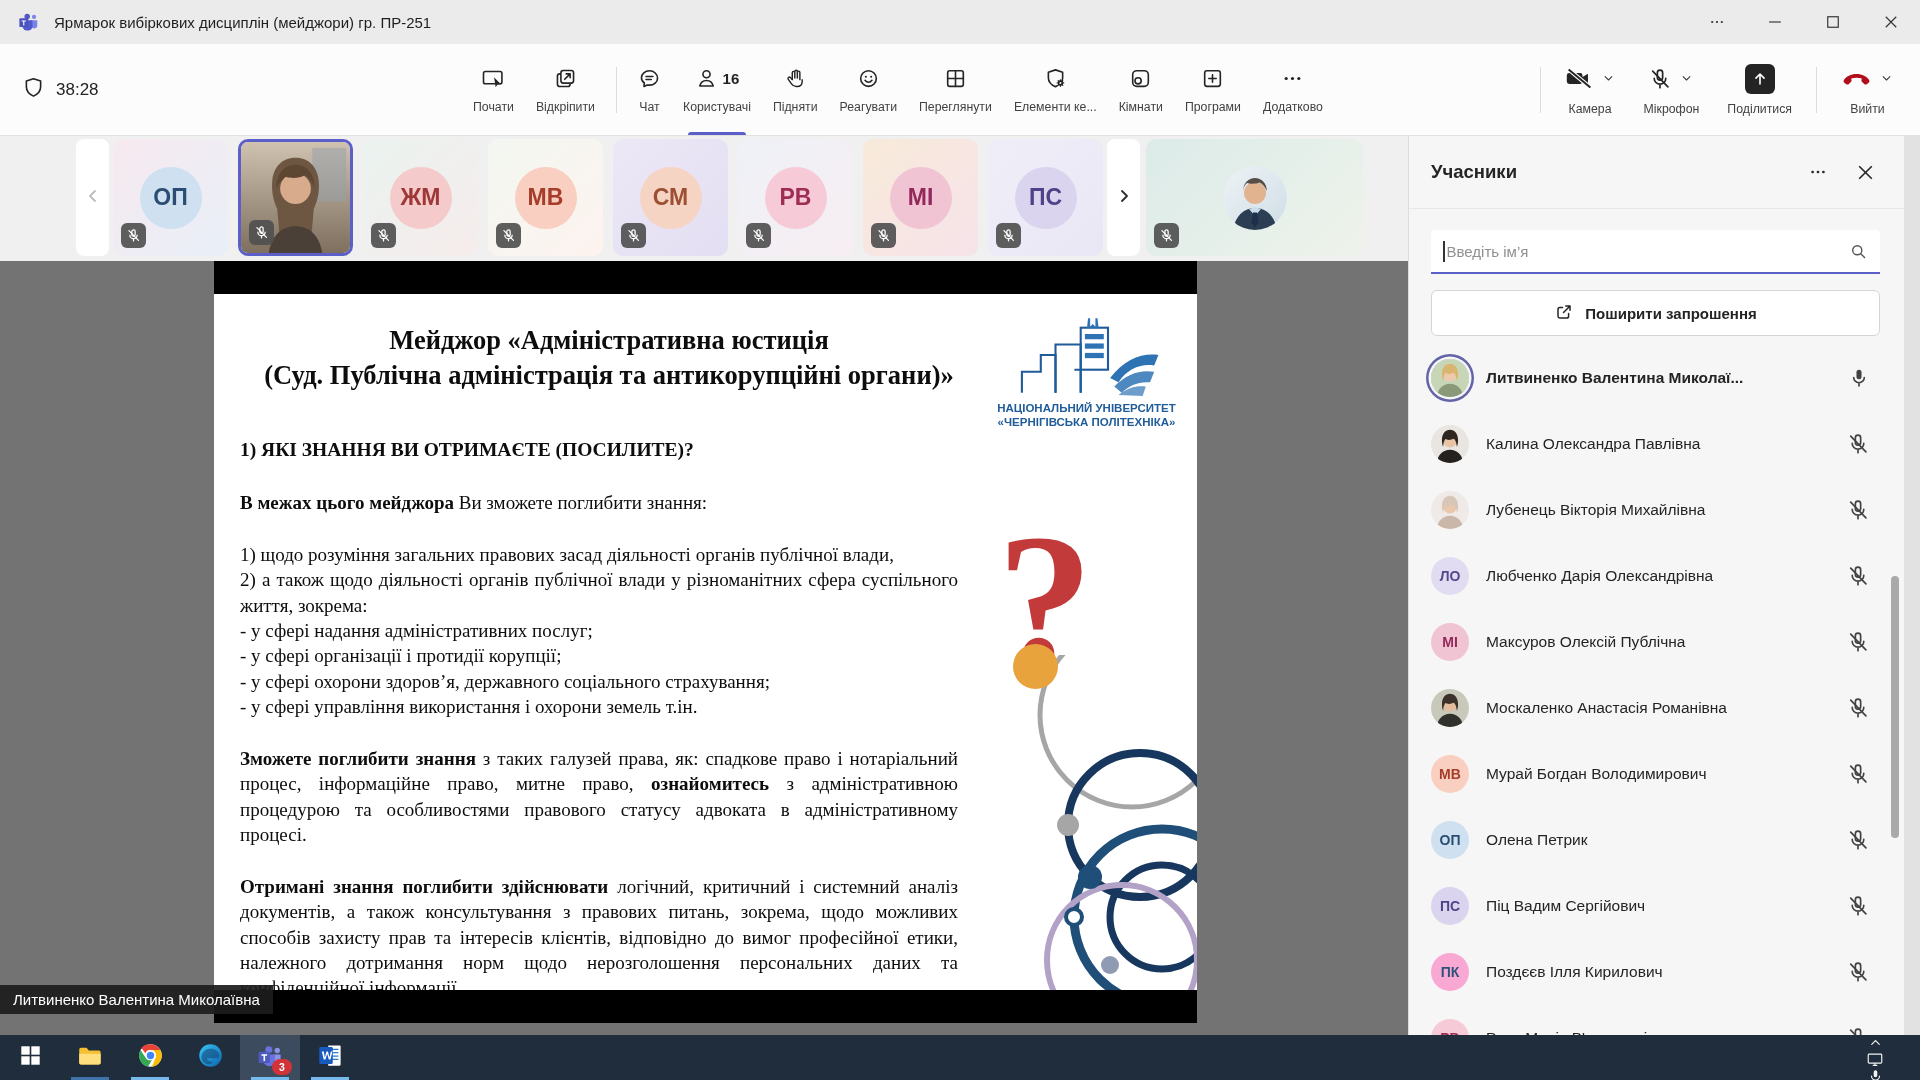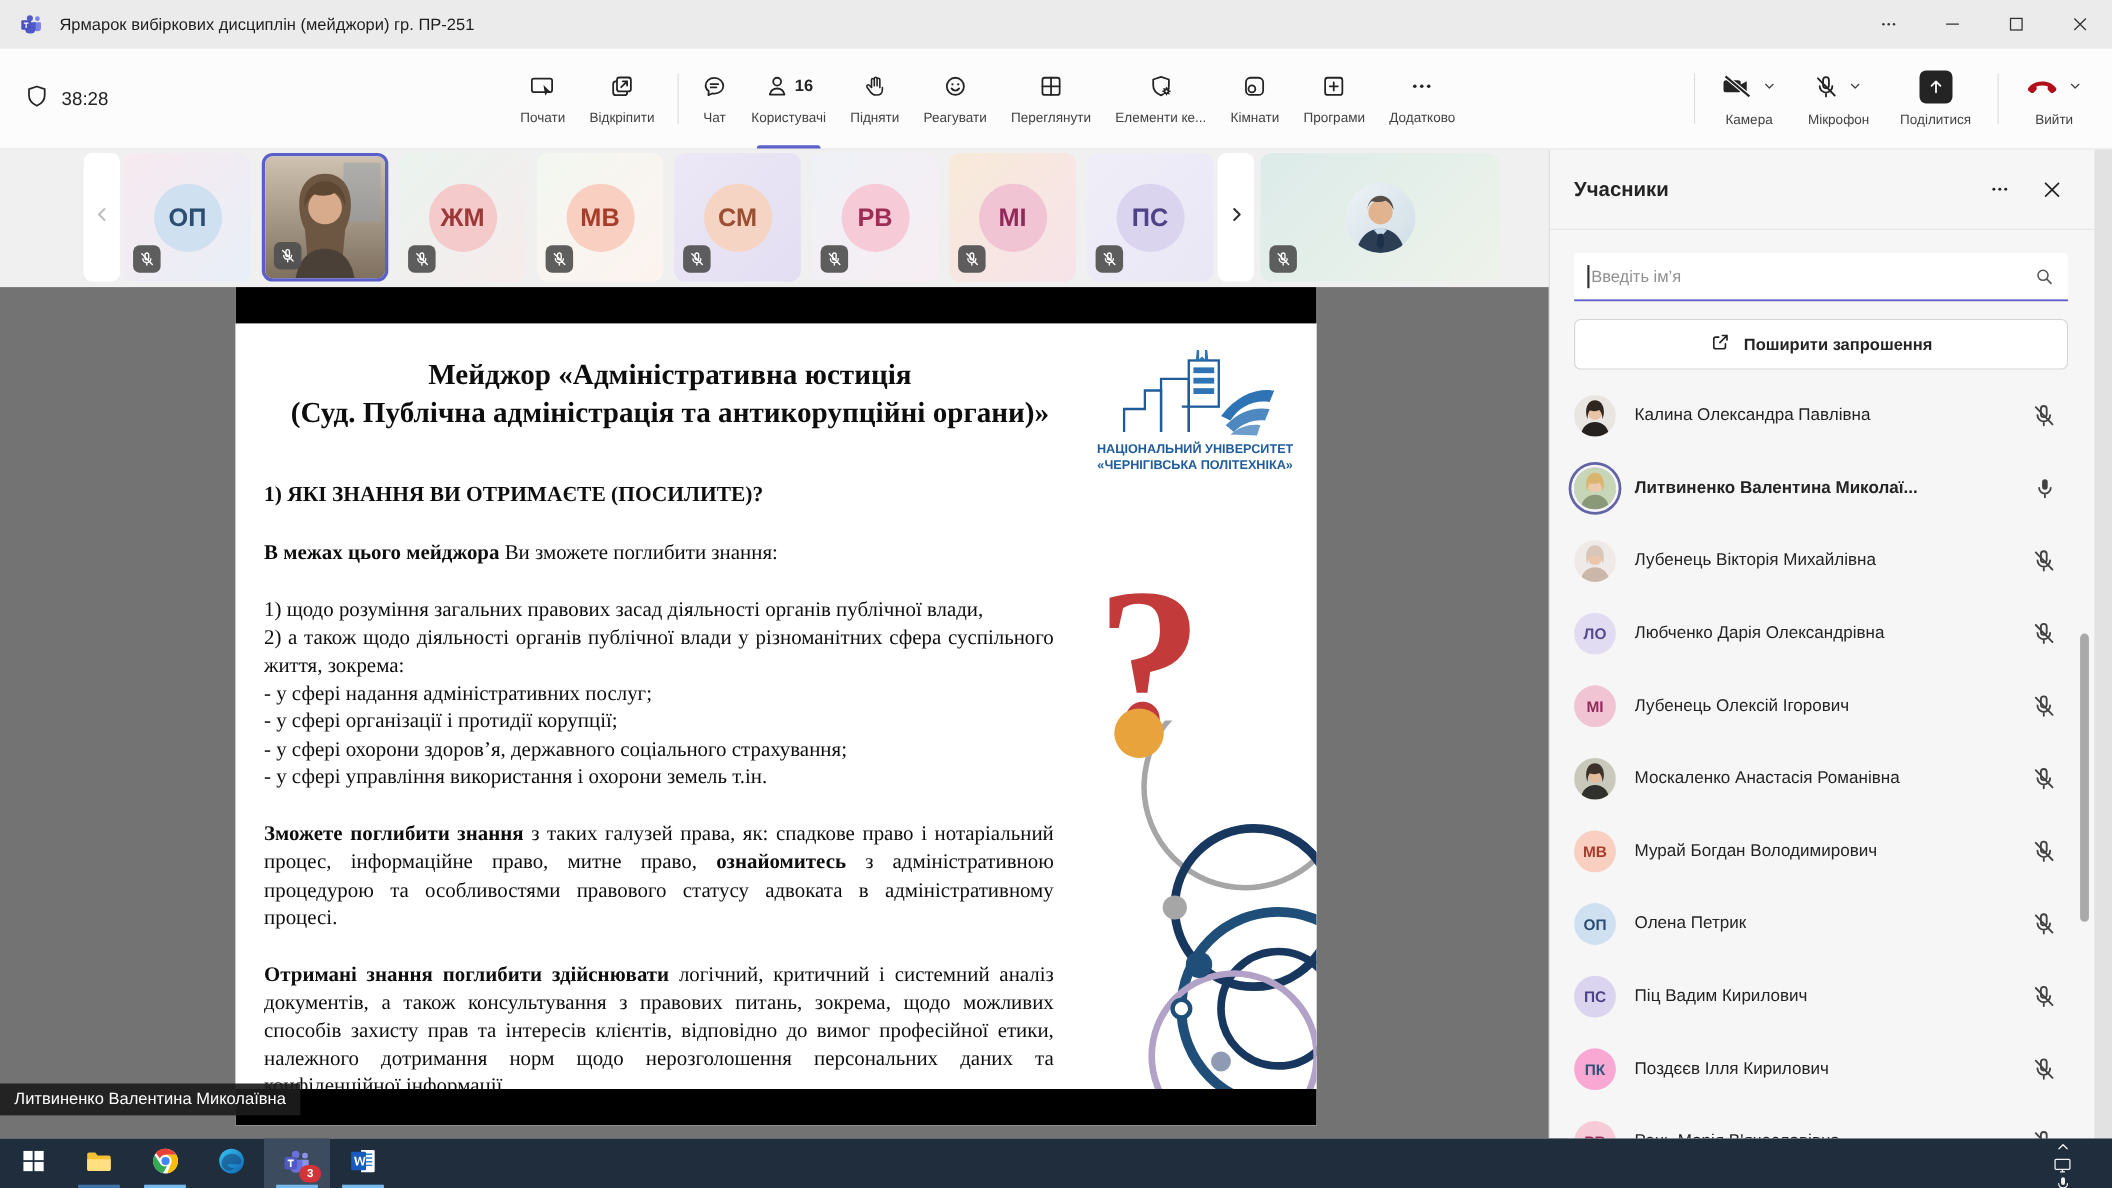--- a/index.html
+++ b/index.html
@@ -561,55 +561,55 @@
     </div>
     <div class="invite">
       <span><svg width="20" height="20" viewBox="0 0 20 20" fill="none" stroke="currentColor" stroke-width="1.5" stroke-linecap="round" stroke-linejoin="round">
             <path d="M8.5 5.5H5.8A1.8 1.8 0 0 0 4 7.3v7A1.8 1.8 0 0 0 5.8 16h7a1.8 1.8 0 0 0 1.8-1.8v-2.7"></path>
             <path d="M9.5 10.5L16 4M11.8 4H16v4.2"></path>
           </svg></span>
       <span>Поширити запрошення</span>
     </div>
     <div class="plist" id="plist">
         <div class="p-row">
+          <div class="p-avatar speaking">
+            <svg viewBox="0 0 40 40" width="38" height="38">
+              <rect width="40" height="40" fill="#c8d6b8"></rect>
+              <path d="M6 40c1.3-9 6.6-14 14-14s12.7 5 14 14z" fill="#8a9a78"></path>
+              <circle cx="20" cy="16.5" r="7.2" fill="#edc9ad"></circle>
+              <path d="M11.5 16c0-7 3.7-11 8.5-11s8.5 4 8.5 11c0 3-.5 5-1.3 7-.3-4.5-1.7-7.5-3.2-8.5-3 1.5-7 1.5-8.8.3-1.2 1.2-2.2 4-2.4 8.2-.8-2-1.3-4-1.3-7z" fill="#d9b570"></path>
+            </svg>
+          </div>
+          <div class="p-name bold">Литвиненко Валентина Миколаї...</div>
+          <span class="p-mic">
+            <svg width="22" height="22" viewBox="0 0 20 20">
+              <rect x="7.7" y="2.4" width="4.6" height="8.8" rx="2.3" fill="currentColor"></rect>
+              <path d="M5.2 9.5a4.8 4.8 0 0 0 9.6 0M10 14.3v3" fill="none" stroke="currentColor" stroke-width="1.5" stroke-linecap="round"></path>
+            </svg>
+          </span>
+        </div>
+        <div class="p-row">
           <div class="p-avatar">
             <svg viewBox="0 0 40 40" width="38" height="38">
               <rect width="40" height="40" fill="#e9e5e1"></rect>
               <path d="M6 40c1.3-9 6.6-14 14-14s12.7 5 14 14z" fill="#24211f"></path>
               <circle cx="20" cy="16.5" r="7.2" fill="#e8c3a6"></circle>
               <path d="M11.5 16c0-7 3.7-11 8.5-11s8.5 4 8.5 11c0 3-.5 5-1.3 7-.3-4.5-1.7-7.5-3.2-8.5-3 1.5-7 1.5-8.8.3-1.2 1.2-2.2 4-2.4 8.2-.8-2-1.3-4-1.3-7z" fill="#2f2620"></path>
             </svg>
           </div>
           <div class="p-name">Калина Олександра Павлівна</div>
           <span class="p-mic">
             <svg width="24" height="24" viewBox="0 0 20 20" fill="none" stroke="currentColor" stroke-width="1.4" stroke-linecap="round" stroke-linejoin="round">
               <rect x="7.8" y="2.6" width="4.4" height="8.4" rx="2.2"></rect>
               <path d="M5.2 9.5a4.8 4.8 0 0 0 9.6 0M10 14.3v2.9"></path>
               <path d="M3.9 3.5l12.7 13"></path>
             </svg>
           </span>
         </div>
         <div class="p-row">
-          <div class="p-avatar speaking">
-            <svg viewBox="0 0 40 40" width="38" height="38">
-              <rect width="40" height="40" fill="#c8d6b8"></rect>
-              <path d="M6 40c1.3-9 6.6-14 14-14s12.7 5 14 14z" fill="#8a9a78"></path>
-              <circle cx="20" cy="16.5" r="7.2" fill="#edc9ad"></circle>
-              <path d="M11.5 16c0-7 3.7-11 8.5-11s8.5 4 8.5 11c0 3-.5 5-1.3 7-.3-4.5-1.7-7.5-3.2-8.5-3 1.5-7 1.5-8.8.3-1.2 1.2-2.2 4-2.4 8.2-.8-2-1.3-4-1.3-7z" fill="#d9b570"></path>
-            </svg>
-          </div>
-          <div class="p-name bold">Литвиненко Валентина Миколаї...</div>
-          <span class="p-mic">
-            <svg width="22" height="22" viewBox="0 0 20 20">
-              <rect x="7.7" y="2.4" width="4.6" height="8.8" rx="2.3" fill="currentColor"></rect>
-              <path d="M5.2 9.5a4.8 4.8 0 0 0 9.6 0M10 14.3v3" fill="none" stroke="currentColor" stroke-width="1.5" stroke-linecap="round"></path>
-            </svg>
-          </span>
-        </div>
-        <div class="p-row">
           <div class="p-avatar">
             <svg viewBox="0 0 40 40" width="38" height="38">
               <rect width="40" height="40" fill="#efe9e7"></rect>
               <path d="M6 40c1.3-9 6.6-14 14-14s12.7 5 14 14z" fill="#cbb7a9"></path>
               <circle cx="20" cy="16.5" r="7.2" fill="#e9c6ac"></circle>
               <path d="M11.5 16c0-7 3.7-11 8.5-11s8.5 4 8.5 11c0 3-.5 5-1.3 7-.3-4.5-1.7-7.5-3.2-8.5-3 1.5-7 1.5-8.8.3-1.2 1.2-2.2 4-2.4 8.2-.8-2-1.3-4-1.3-7z" fill="#d8c7b8"></path>
             </svg>
           </div>
           <div class="p-name">Лубенець Вікторія Михайлівна</div>
           <span class="p-mic">
@@ -626,21 +626,21 @@
           <span class="p-mic">
             <svg width="24" height="24" viewBox="0 0 20 20" fill="none" stroke="currentColor" stroke-width="1.4" stroke-linecap="round" stroke-linejoin="round">
               <rect x="7.8" y="2.6" width="4.4" height="8.4" rx="2.2"></rect>
               <path d="M5.2 9.5a4.8 4.8 0 0 0 9.6 0M10 14.3v2.9"></path>
               <path d="M3.9 3.5l12.7 13"></path>
             </svg>
           </span>
         </div>
         <div class="p-row">
           <div class="p-avatar" style="background:#f0c4d3;color:#93295a">МІ</div>
-          <div class="p-name">Лубенець Олексій Ігорович</div>
+          <div class="p-name">Максуров Олексій Публічна</div>
           <span class="p-mic">
             <svg width="24" height="24" viewBox="0 0 20 20" fill="none" stroke="currentColor" stroke-width="1.4" stroke-linecap="round" stroke-linejoin="round">
               <rect x="7.8" y="2.6" width="4.4" height="8.4" rx="2.2"></rect>
               <path d="M5.2 9.5a4.8 4.8 0 0 0 9.6 0M10 14.3v2.9"></path>
               <path d="M3.9 3.5l12.7 13"></path>
             </svg>
           </span>
         </div>
         <div class="p-row">
           <div class="p-avatar">
@@ -677,21 +677,21 @@
           <span class="p-mic">
             <svg width="24" height="24" viewBox="0 0 20 20" fill="none" stroke="currentColor" stroke-width="1.4" stroke-linecap="round" stroke-linejoin="round">
               <rect x="7.8" y="2.6" width="4.4" height="8.4" rx="2.2"></rect>
               <path d="M5.2 9.5a4.8 4.8 0 0 0 9.6 0M10 14.3v2.9"></path>
               <path d="M3.9 3.5l12.7 13"></path>
             </svg>
           </span>
         </div>
         <div class="p-row">
           <div class="p-avatar" style="background:#dad4ee;color:#4d4386">ПС</div>
-          <div class="p-name">Піц Вадим Кирилович</div>
+          <div class="p-name">Піц Вадим Сергійович</div>
           <span class="p-mic">
             <svg width="24" height="24" viewBox="0 0 20 20" fill="none" stroke="currentColor" stroke-width="1.4" stroke-linecap="round" stroke-linejoin="round">
               <rect x="7.8" y="2.6" width="4.4" height="8.4" rx="2.2"></rect>
               <path d="M5.2 9.5a4.8 4.8 0 0 0 9.6 0M10 14.3v2.9"></path>
               <path d="M3.9 3.5l12.7 13"></path>
             </svg>
           </span>
         </div>
         <div class="p-row">
           <div class="p-avatar" style="background:#f9a8d4;color:#2f5378">ПК</div>

